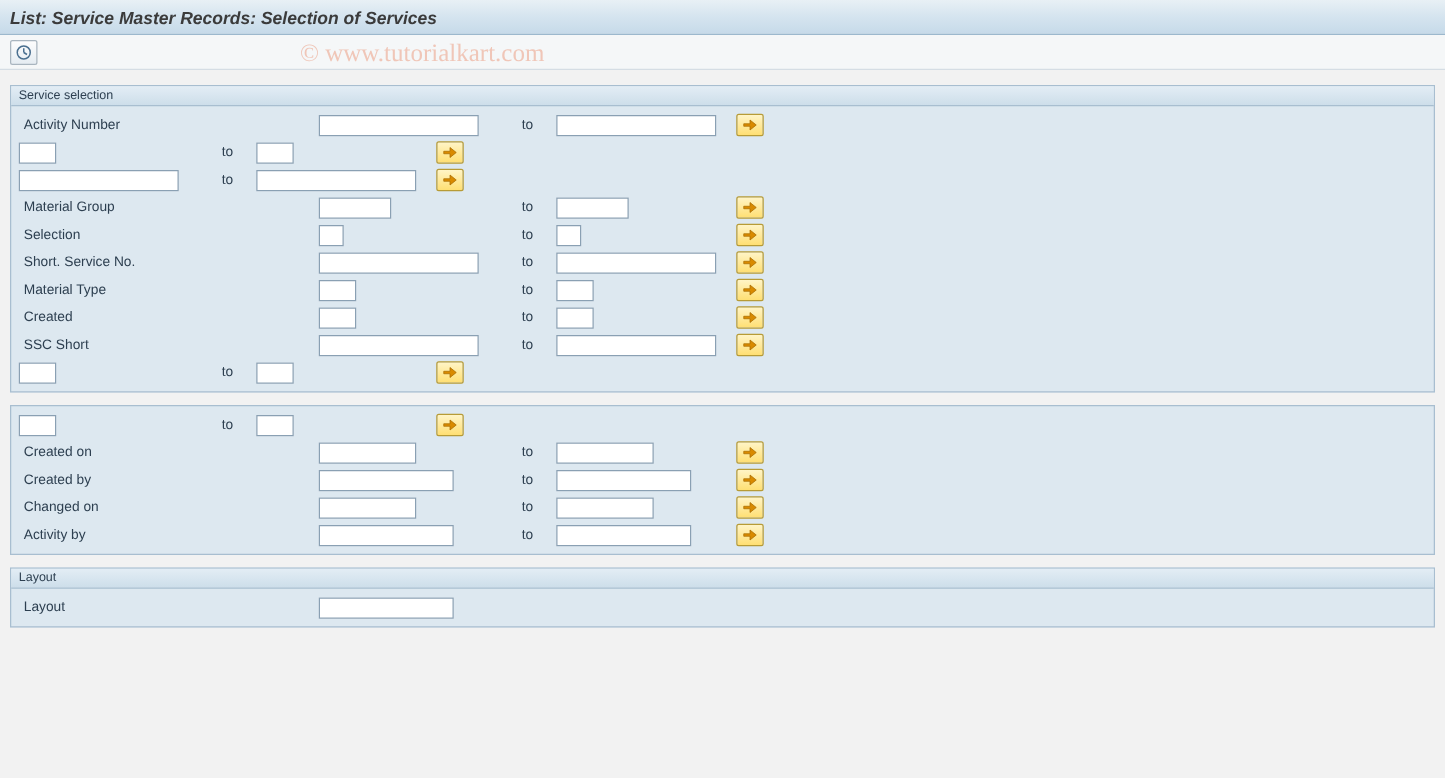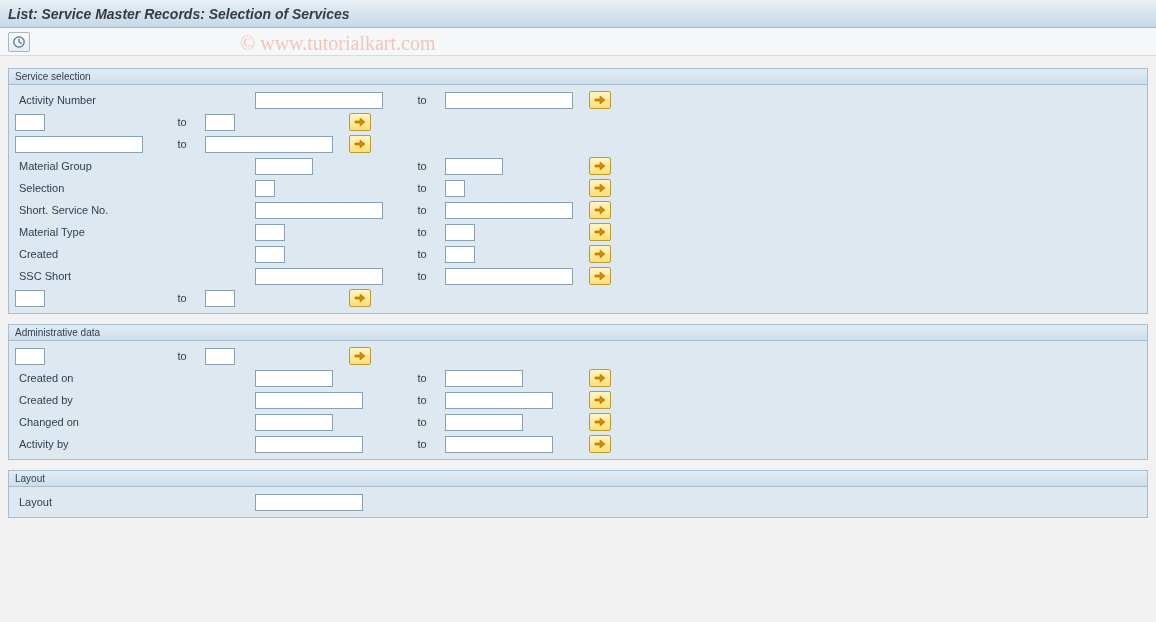--- a/index.html
+++ b/index.html
@@ -322,21 +322,20 @@
               <svg width="12" height="10" viewBox="0 0 12 10">
                 <path d="M1 4 L6 4 L6 1 L11 5 L6 9 L6 6 L1 6 Z" fill="#d98a00" stroke="#a86b00" stroke-width="0.6"></path>
               </svg>
             </div>
           </div>
         </div>
       </div>
   </div>
 
   <div class="groupbox">
-    <div class="groupbox-header">Administrative data</div>
     <div class="groupbox-body" id="body-admin">
         <div class="row">
           <div class="field-from-cell">
             <input type="text" class="sel w30" style="">
           </div>
           <div class="to-cell">to</div>
           <div class="field-to-cell">
             <input type="text" class="sel w30" style="">
           </div>
           <div class="btn-cell">

